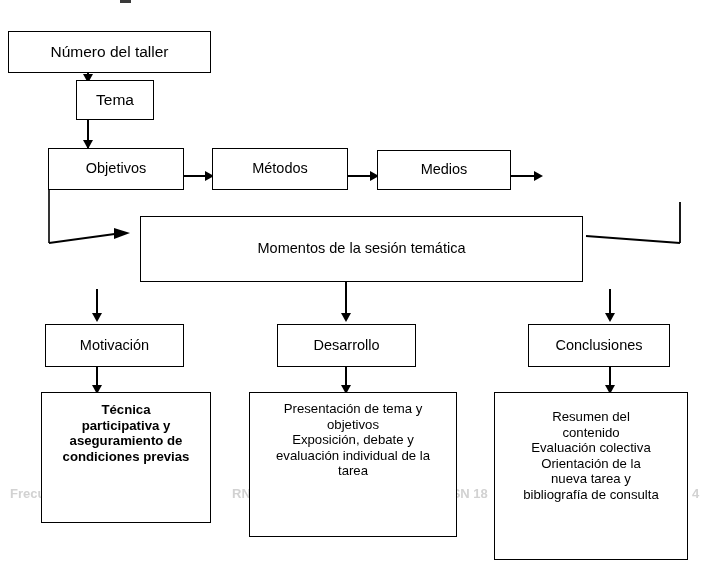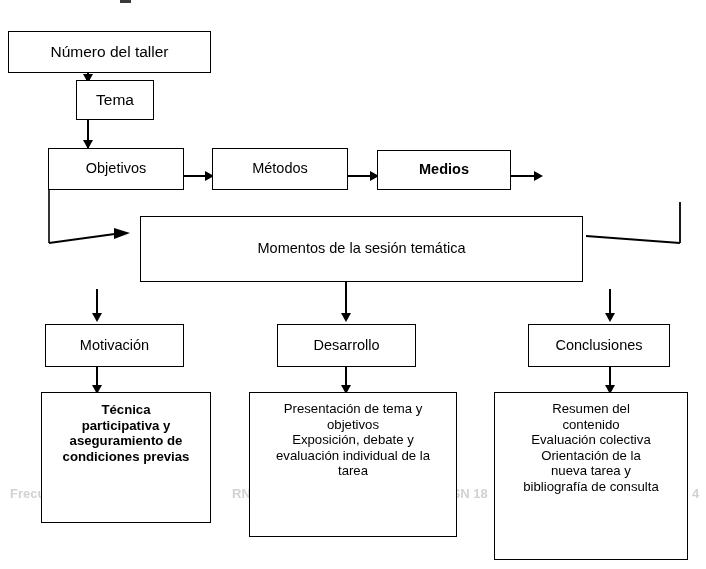--- a/index.html
+++ b/index.html
@@ -125,21 +125,21 @@
   <div class="conn h-line" style="left:184px; top:175px; width:24px;"></div>
   <div class="arrow-right" style="left:205px; top:171px;"></div>
 
   <div class="node center-v" style="left:212px; top:148px; width:136px; height:42px;">
     <span class="lbl t-md">Métodos</span>
   </div>
 
   <div class="conn h-line" style="left:348px; top:175px; width:25px;"></div>
   <div class="arrow-right" style="left:370px; top:171px;"></div>
 
-  <div class="node center-v" style="left:377px; top:150px; width:134px; height:40px;font-weight:bold;">
+  <div class="node center-v" style="left:377px; top:150px; width:134px; height:40px;">
     <span class="lbl t-md">Medios</span>
   </div>
 
   <div class="conn h-line" style="left:511px; top:175px; width:26px;"></div>
   <div class="arrow-right" style="left:534px; top:171px;"></div>
 
 
   <svg class="overlay" viewBox="0 0 706 569">
 
     <path d="M 49 190 L 49 243" stroke="#000000" stroke-width="1.6" fill="none"></path>
@@ -195,21 +195,21 @@
   </div>
 
   <div class="node top-v" style="left:249px; top:392px; width:208px; height:145px; padding-top:8px;">
     <span class="lbl t-sm">Presentación de tema y
 objetivos
 Exposición, debate y
 evaluación individual de la
 tarea</span>
   </div>
 
-  <div class="node top-v" style="left:494px; top:392px; width:194px; height:168px; padding-top:8px;">
+  <div class="node top-v" style="left:494px; top:392px; width:194px; height:168px; padding-top:16px;">
     <span class="lbl t-sm">Resumen del
 contenido
 Evaluación colectiva
 Orientación de la
 nueva tarea y
 bibliografía de consulta</span>
   </div>
 
 </div>
 

